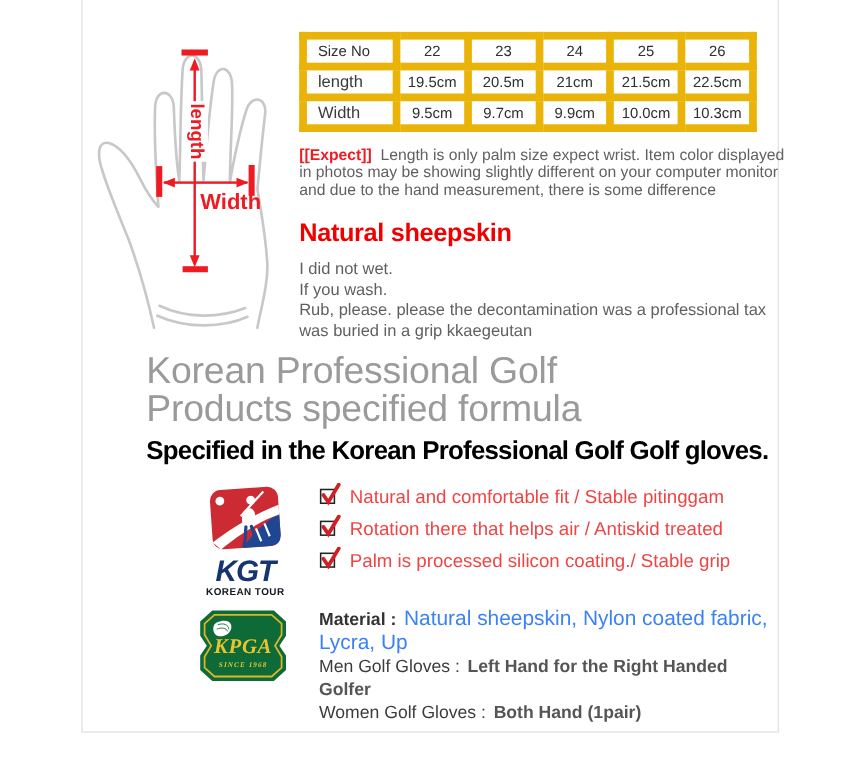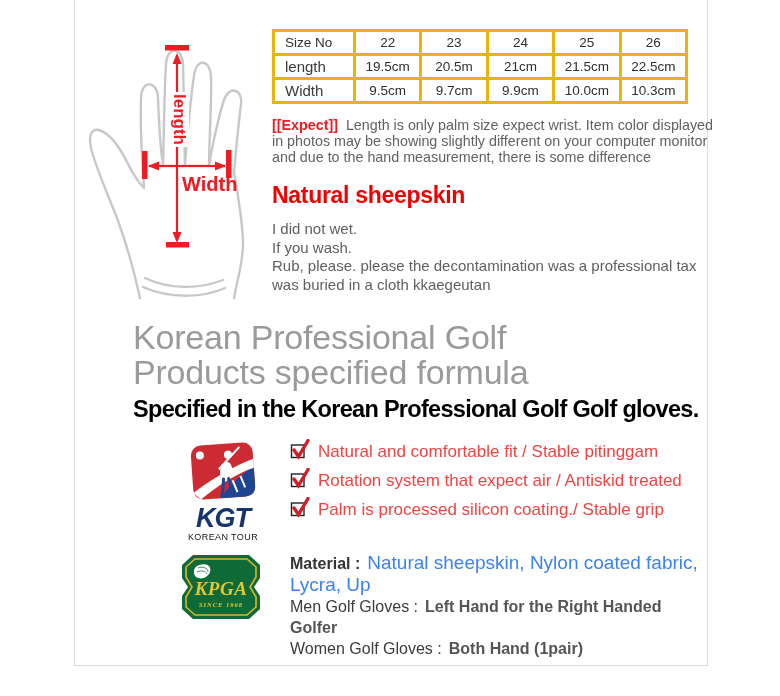--- a/index.html
+++ b/index.html
@@ -11,39 +11,39 @@
   
   .hand-fig{position:absolute;left:85px;top:40px;width:185px;height:268px;}
   .len-label{position:absolute;left:84px;top:52px;writing-mode:vertical-rl;
              color:#ee1b23;font-size:17px;font-weight:600;background:#fff;padding:2px 0;}
   .wid-label{position:absolute;left:97px;top:133px;color:#ee1b23;font-size:20px;font-weight:700;}
 
   
   .size-sec{position:absolute;left:272px;top:20px;width:452px;}
   .size-title{margin:0;font-size:21px;font-weight:600;color:#2f2f2f;letter-spacing:1px;}
   table.size{border-collapse:collapse;margin-top:9px;table-layout:fixed;width:416px;}
-  table.size td{border:3px solid #eab308;height:21px;text-align:center;
+  table.size td{border:7px solid #eab308;height:21px;text-align:center;
                 font-size:13.5px;color:#2f2f2f;padding:0;}
   table.size td.lbl{width:68px;text-align:left;padding-left:10px;}
   table.size tr.r2 td.lbl,table.size tr.r3 td.lbl{font-size:15px;color:#3a3a3a;}
   .expect{margin:13px 0 0 0;font-size:14.3px;line-height:16px;color:#616161;width:452px;}
   .expect .red{color:#ee1b23;font-weight:700;}
   .natural{margin:17px 0 0 0;font-size:23px;font-weight:700;color:#f10000;letter-spacing:-0.3px;}
   .wash{margin-top:11px;font-size:15px;line-height:18.5px;color:#606060;width:452px;}
 
   
   .formula{position:absolute;left:133px;top:320px;width:580px;}
   .gray-title{font-size:34px;line-height:35px;color:#9a9a9a;letter-spacing:-0.2px;}
   .formula-sub{margin-top:6px;font-size:23.5px;font-weight:700;color:#000;letter-spacing:-0.7px;}
 
   
   .kgt{position:absolute;left:181px;top:441px;width:84px;text-align:center;}
   .kgt-word{font-size:27px;font-weight:800;font-style:italic;color:#16356e;
             letter-spacing:-1px;line-height:28px;margin-top:-1px;}
-  .kgt-sub{font-size:9px;font-weight:400;color:#101820;letter-spacing:0.4px;}
+  .kgt-sub{font-size:9px;font-weight:700;color:#101820;letter-spacing:0.4px;}
 
   
   .features{position:absolute;left:290px;top:441px;margin:0;padding:0;list-style:none;}
   .features li{display:flex;align-items:flex-start;margin-bottom:8px;
                font-size:17px;color:#ef4444;line-height:21px;}
   .features .chk{flex:0 0 auto;margin:-2px 7px 0 0;}
 
   
   .kpga{position:absolute;left:181px;top:554px;width:80px;height:66px;text-decoration:underline;}
   .kpga-word{position:absolute;left:0;top:24px;width:100%;text-align:center;
@@ -124,21 +124,21 @@
         <td>10.0cm</td>
         <td>10.3cm</td>
       </tr>
     </tbody>
       </table>
     <p class="expect"><span class="red">[[Expect]]</span>&nbsp; <span>Length is only palm size expect wrist. Item color displayed in photos may be showing slightly different on your computer monitor and due to the hand measurement, there is some difference</span></p>
     <h3 class="natural">Natural sheepskin</h3>
     <div class="wash">
       <div>I did not wet.</div>
       <div>If you wash.</div>
-      <div>Rub, please. please the decontamination was a professional tax was buried in a cloth kkaegeutan</div>
+      <div>Rub, please. please the decontamination was a professional tax was buried in a grip kkaegeutan</div>
     </div>
   </div>
 
   <div class="formula">
     <div class="gray-title">
       <div>Korean Professional Golf</div>
       <div>Products specified formula</div>
     </div>
     <div class="formula-sub">Specified in the Korean Professional Golf Golf gloves.</div>
   </div>
@@ -167,21 +167,21 @@
           <rect x="1.5" y="6" width="12.5" height="12.5" fill="#fff" stroke="#222" stroke-width="1.4"></rect>
           <path d="M 4,11 L 8.5,17.5 L 18,1.5" fill="none" stroke="#d21f26" stroke-width="3.4" stroke-linecap="round"></path>
         </svg>
       <span>Natural and comfortable fit / Stable pitinggam</span>
     </li>
     <li>
       <svg class="chk" width="21" height="21" viewBox="0 0 21 21">
           <rect x="1.5" y="6" width="12.5" height="12.5" fill="#fff" stroke="#222" stroke-width="1.4"></rect>
           <path d="M 4,11 L 8.5,17.5 L 18,1.5" fill="none" stroke="#d21f26" stroke-width="3.4" stroke-linecap="round"></path>
         </svg>
-      <span>Rotation system that expect air / Antiskid treated</span>
+      <span>Rotation there that helps air / Antiskid treated</span>
     </li>
     <li>
       <svg class="chk" width="21" height="21" viewBox="0 0 21 21">
           <rect x="1.5" y="6" width="12.5" height="12.5" fill="#fff" stroke="#222" stroke-width="1.4"></rect>
           <path d="M 4,11 L 8.5,17.5 L 18,1.5" fill="none" stroke="#d21f26" stroke-width="3.4" stroke-linecap="round"></path>
         </svg>
       <span>Palm is processed silicon coating./ Stable grip</span>
     </li>
   </ul>
 

